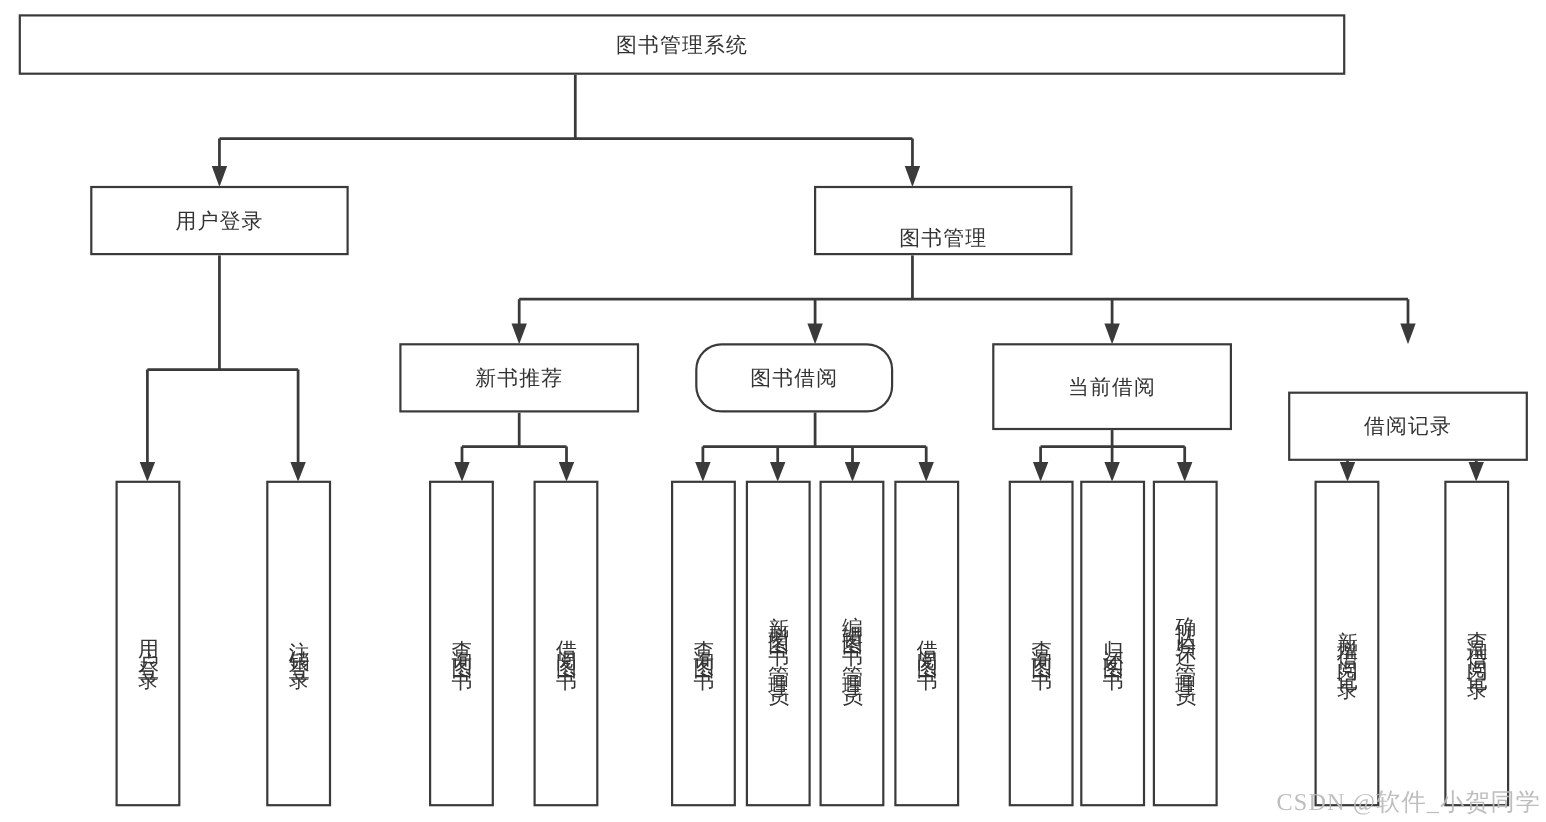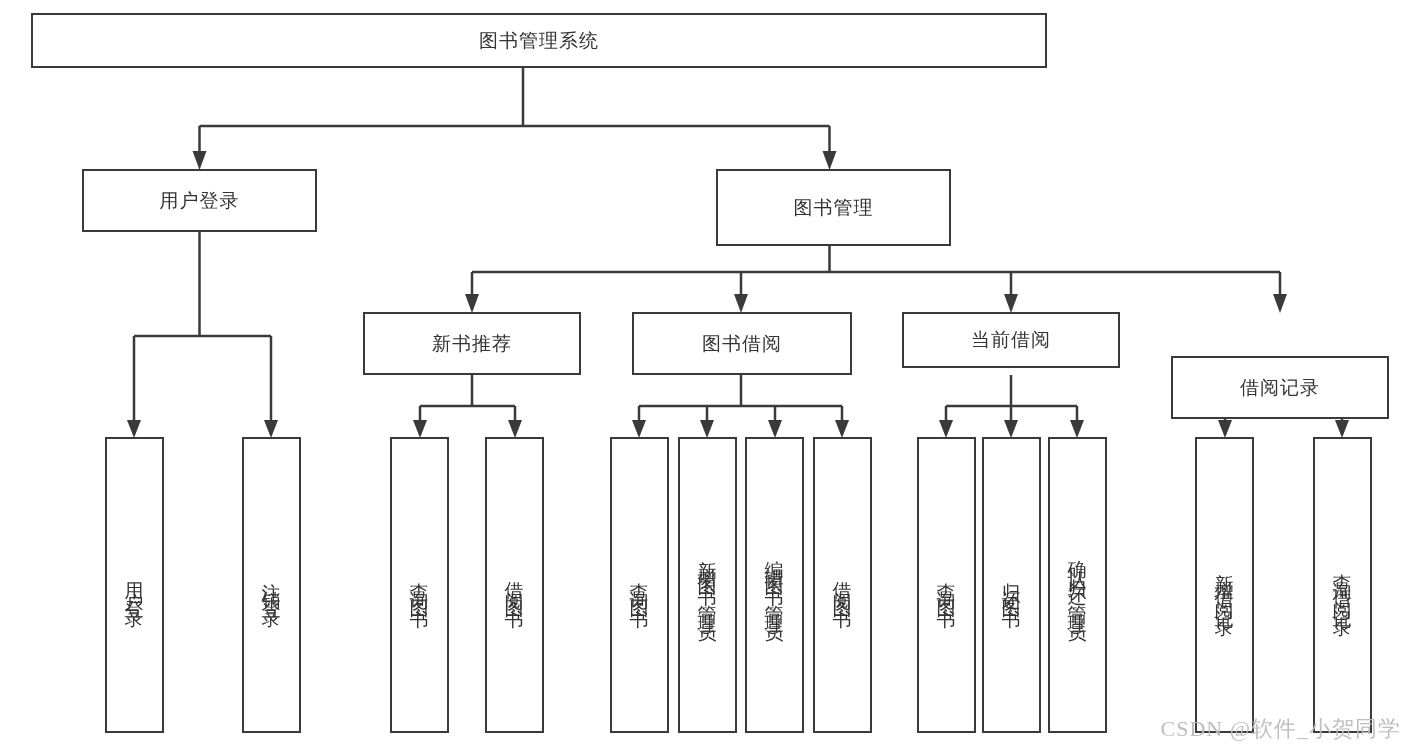--- a/index.html
+++ b/index.html
@@ -91,38 +91,38 @@
       <polygon points="1070,420 1084,420 1077,438"></polygon>
     </g>
 
     <g>
       <path d="M1280,375 V406 M1225,406 H1342 M1225,406 V421 M1342,406 V421"></path>
       <polygon points="1218,420 1232,420 1225,438"></polygon>
       <polygon points="1335,420 1349,420 1342,438"></polygon>
     </g>
   </svg>
 
-  <div class="node h" style="left:31px;top:13px;width:1016px;height:55px;">
+  <div class="node h" style="left:17px;top:13px;width:1206px;height:55px;">
     <span>图书管理系统</span>
   </div>
 
   <div class="node h" style="left:82px;top:169px;width:235px;height:63px;">
     <span>用户登录</span>
   </div>
-  <div class="node h" style="left:716px;top:169px;width:235px;height:77px;">
+  <div class="node h" style="left:740px;top:169px;width:235px;height:63px;align-items:flex-end;">
     <span>图书管理</span>
   </div>
 
   <div class="node h" style="left:363px;top:312px;width:218px;height:63px;">
     <span>新书推荐</span>
   </div>
-  <div class="node h" style="left:632px;top:312px;width:220px;height:63px;">
+  <div class="node h" style="left:632px;top:312px;width:180px;height:63px;border-radius:24px;">
     <span>图书借阅</span>
   </div>
-  <div class="node h" style="left:902px;top:312px;width:218px;height:56px;">
+  <div class="node h" style="left:902px;top:312px;width:218px;height:79px;">
     <span>当前借阅</span>
   </div>
   <div class="node h" style="left:1171px;top:312px;width:218px;height:63px;margin-top:44px;">
     <span>借阅记录</span>
   </div>
 
   <div class="node v" style="left:105px;top:437px;width:59px;height:296px;">
     <span>用户登录</span>
   </div>
   <div class="node v" style="left:242px;top:437px;width:59px;height:296px;">

